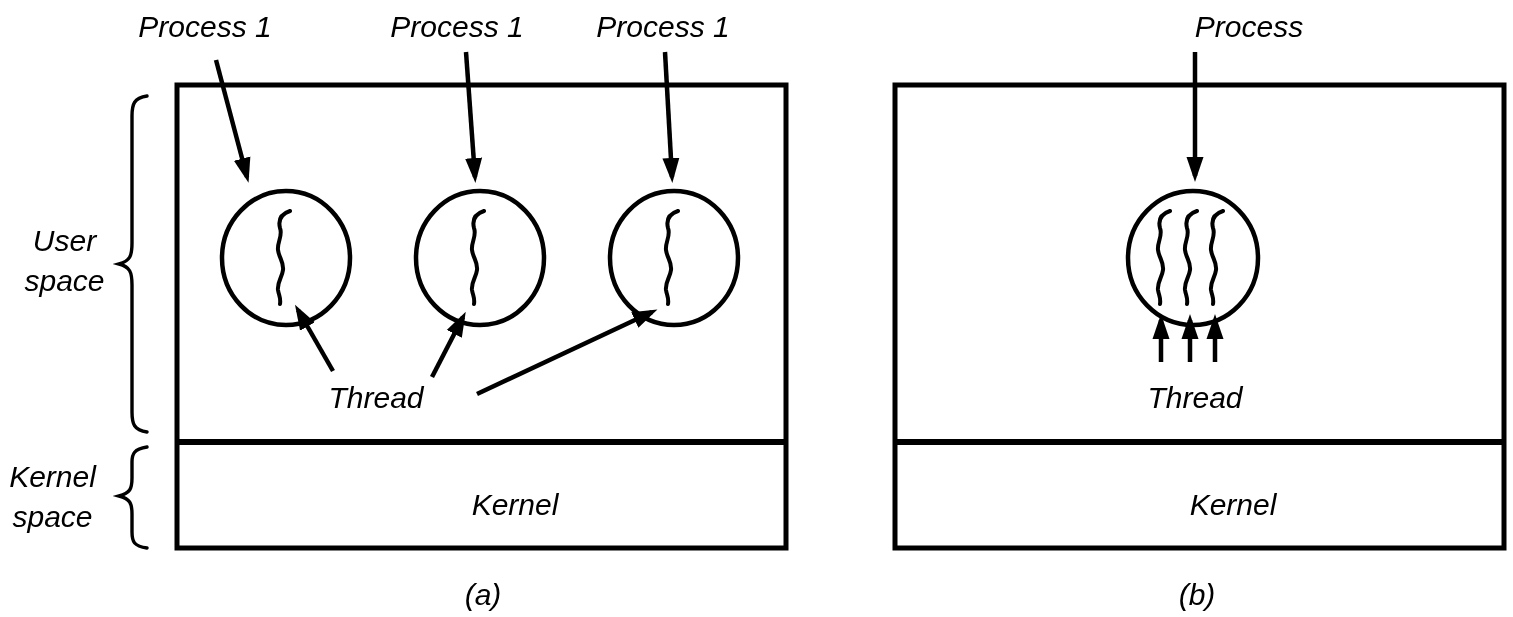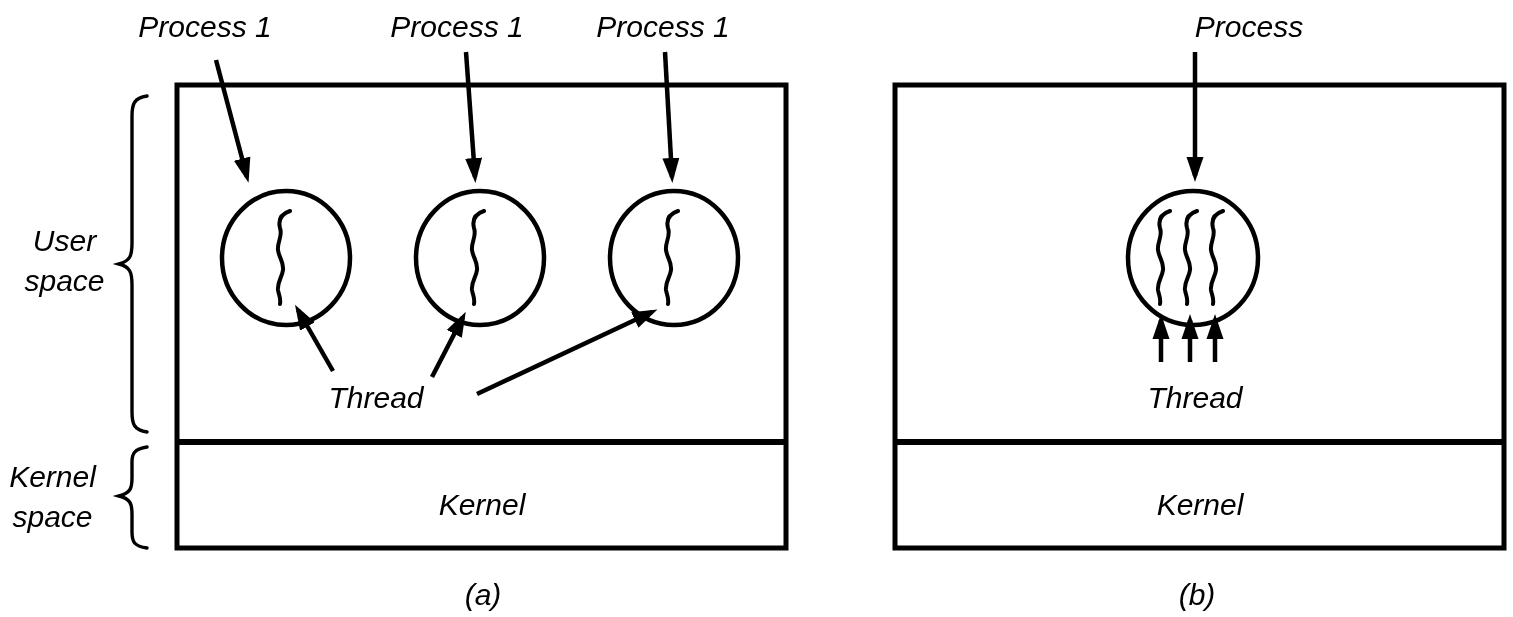--- a/index.html
+++ b/index.html
@@ -17,21 +17,21 @@
   .lbl {
     position: absolute;
     font-size: 30px;
     line-height: 32px;
     text-align: center;
     color: #000000;
     white-space: nowrap;
   }
   .lbl.wrap { white-space: normal; line-height: 40px; }
   .lbl.wide { width: 200px; }
-  .lbl.boxwide { width: 614px; }
+  .lbl.boxwide { width: 614px; padding-left: 33px; }
 </style>
 </head>
 <body>
 
 <div id="figure">
 
   <svg id="diagram-svg" width="1513" height="617" viewBox="0 0 1513 617">
     <defs>
       <marker id="ah" markerUnits="userSpaceOnUse" markerWidth="26" markerHeight="20" refX="19" refY="10" orient="auto">
         <path d="M0,1.5 L25,10 L0,18.5 Z" fill="#000000"></path>

